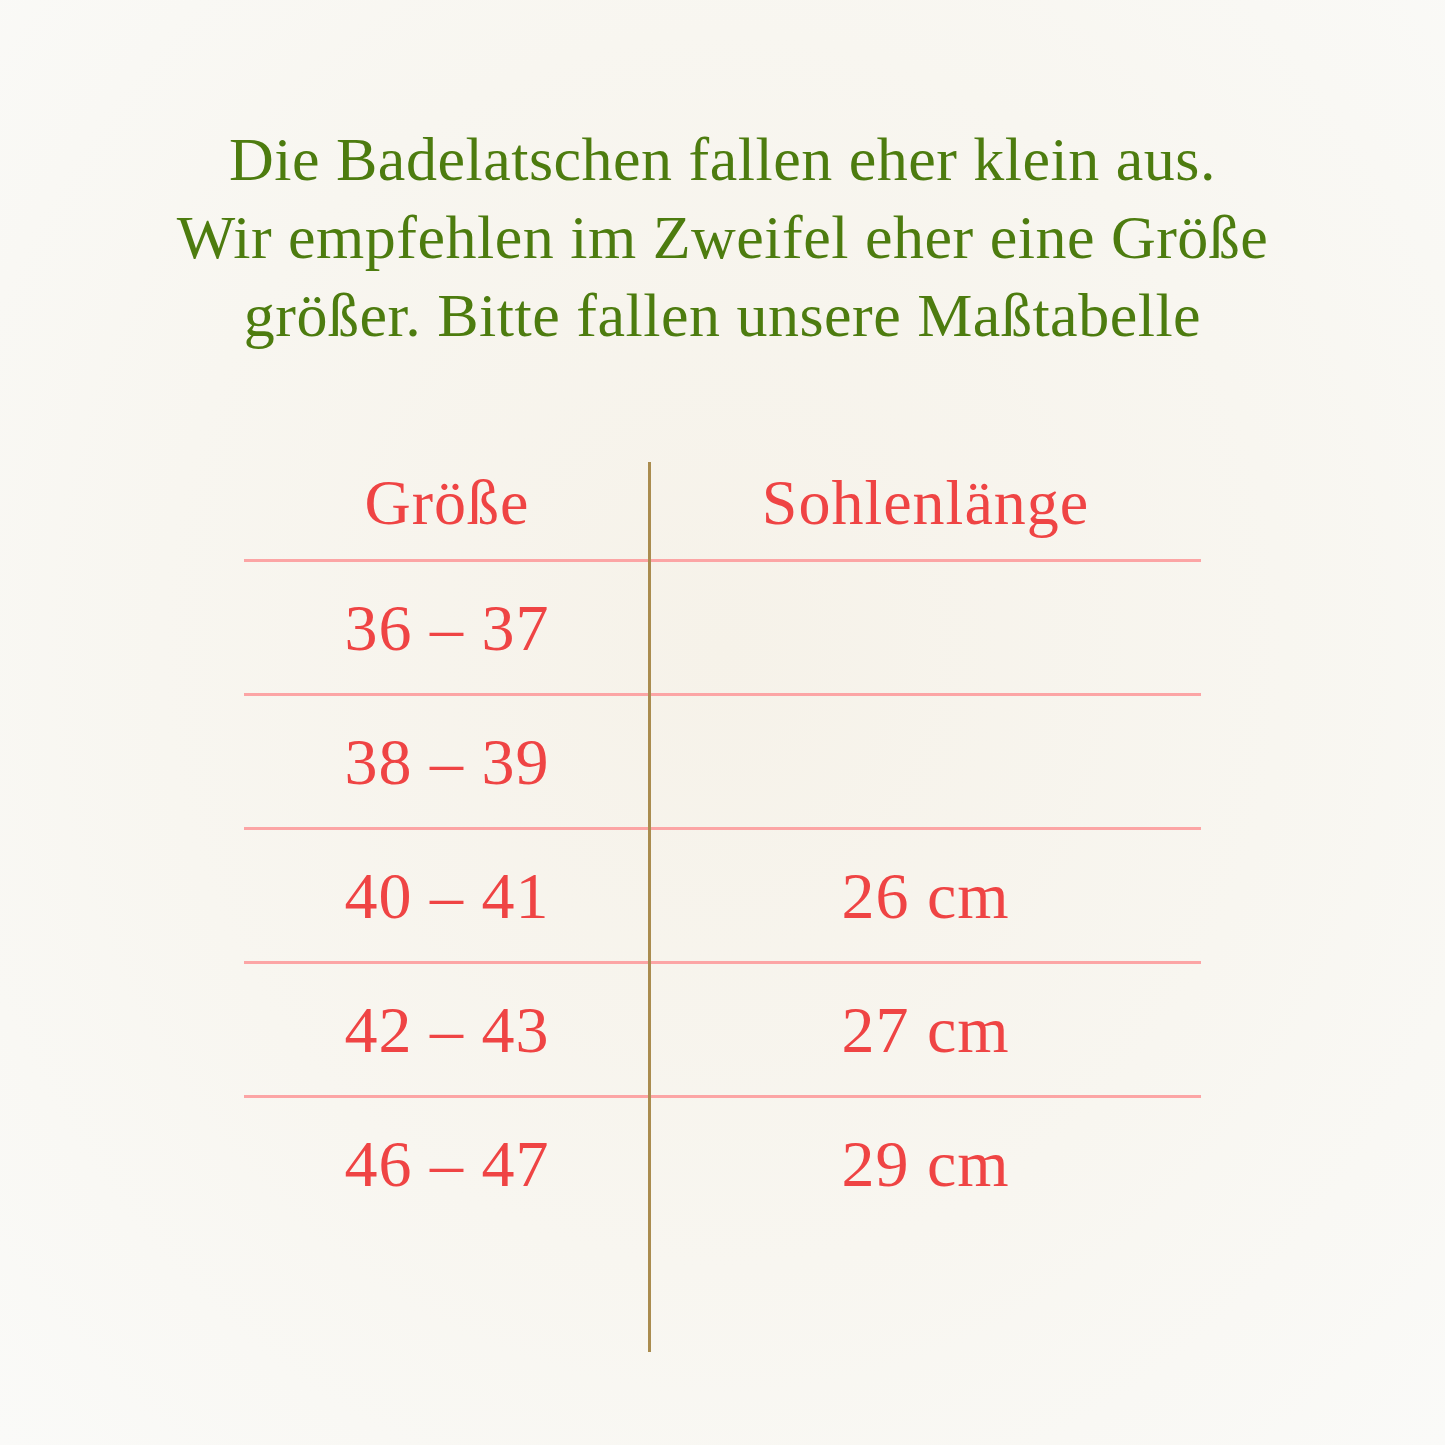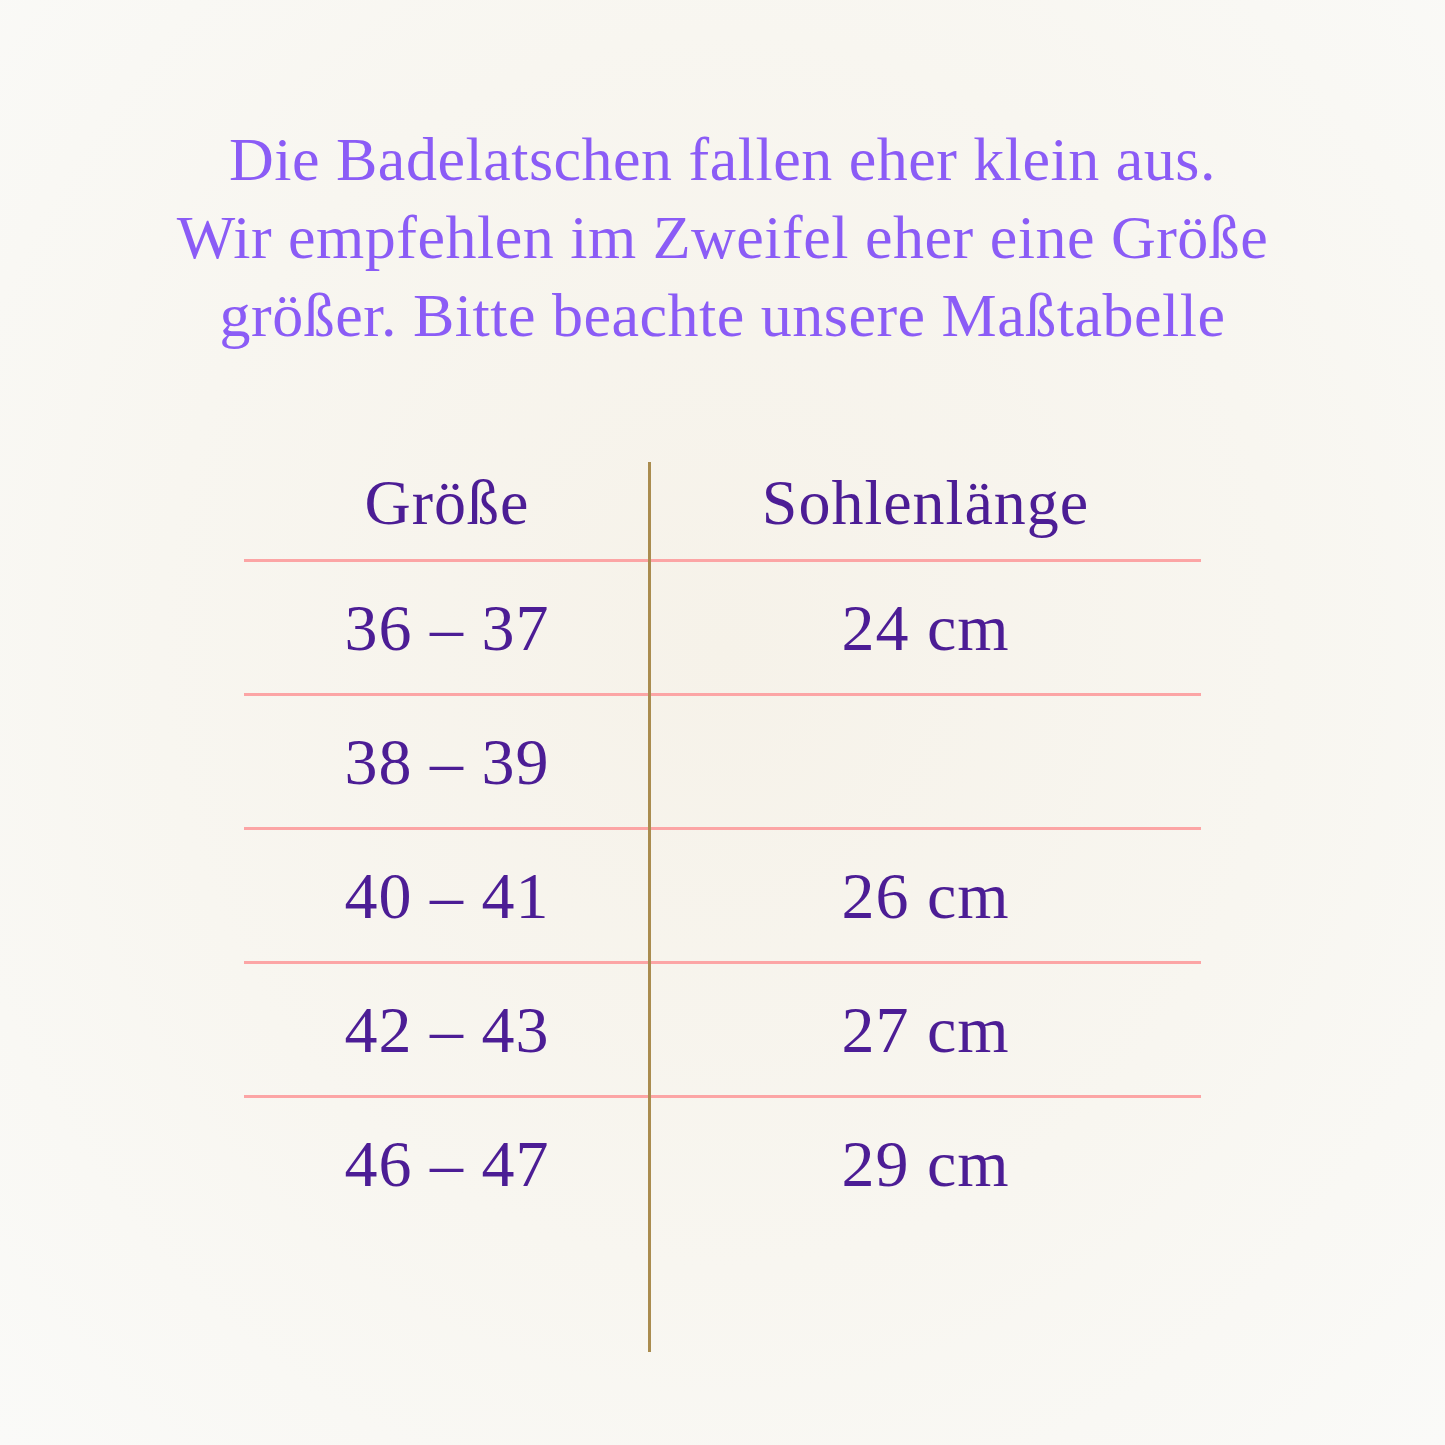--- a/index.html
+++ b/index.html
@@ -18,21 +18,21 @@
 
   .heading {
     position: absolute;
     top: 120px;
     left: 0;
     width: 1445px;
     text-align: center;
     font-size: 62px;
     line-height: 78px;
     letter-spacing: 0.5px;
-    color: #8b5cf6;
+    color: #4d7c0f;
   }
 
   .size-table {
     position: absolute;
     left: 244px;
     top: 462px;
     width: 957px;
   }
 
   .col-divider {
@@ -55,51 +55,50 @@
     height: 131px;
     border-top: 3px solid #fca5a5;
   }
 
   .cell {
     display: flex;
     align-items: center;
     justify-content: center;
     font-size: 66px;
     letter-spacing: 1px;
-    color: #4c1d95;
+    color: #ef4444;
   }
   .cell.c1 { width: 406px; }
   .cell.c2 { width: 551px; }
 
   .t-row.header .cell {
     font-size: 64px;
     align-items: flex-start;
     padding-top: 4px;
   }
 </style>
 </head>
 <body>
 
 <div class="heading">
   <div>Die Badelatschen fallen eher klein aus.</div>
   <div>Wir empfehlen im Zweifel eher eine Größe</div>
-  <div>größer. Bitte beachte unsere Maßtabelle</div>
+  <div>größer. Bitte fallen unsere Maßtabelle</div>
 </div>
 
 <div class="size-table">
   <div class="col-divider"></div>
 
   <div class="t-row header">
     <div class="cell c1">Größe</div>
     <div class="cell c2">Sohlenlänge</div>
   </div>
 
   <div class="t-row data">
     <div class="cell c1">36 – 37</div>
-    <div class="cell c2">24 cm</div>
   </div>
   <div class="t-row data">
     <div class="cell c1">38 – 39</div>
   </div>
   <div class="t-row data">
     <div class="cell c1">40 – 41</div>
     <div class="cell c2">26 cm</div>
   </div>
   <div class="t-row data">
     <div class="cell c1">42 – 43</div>

